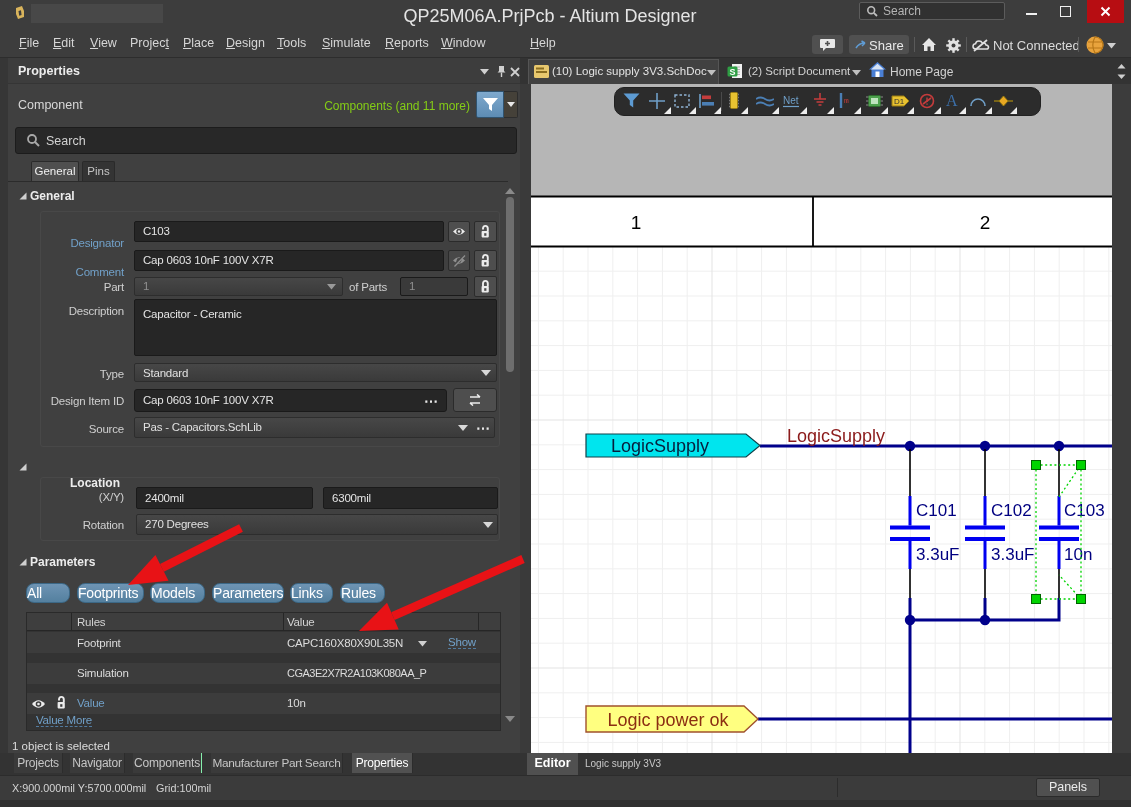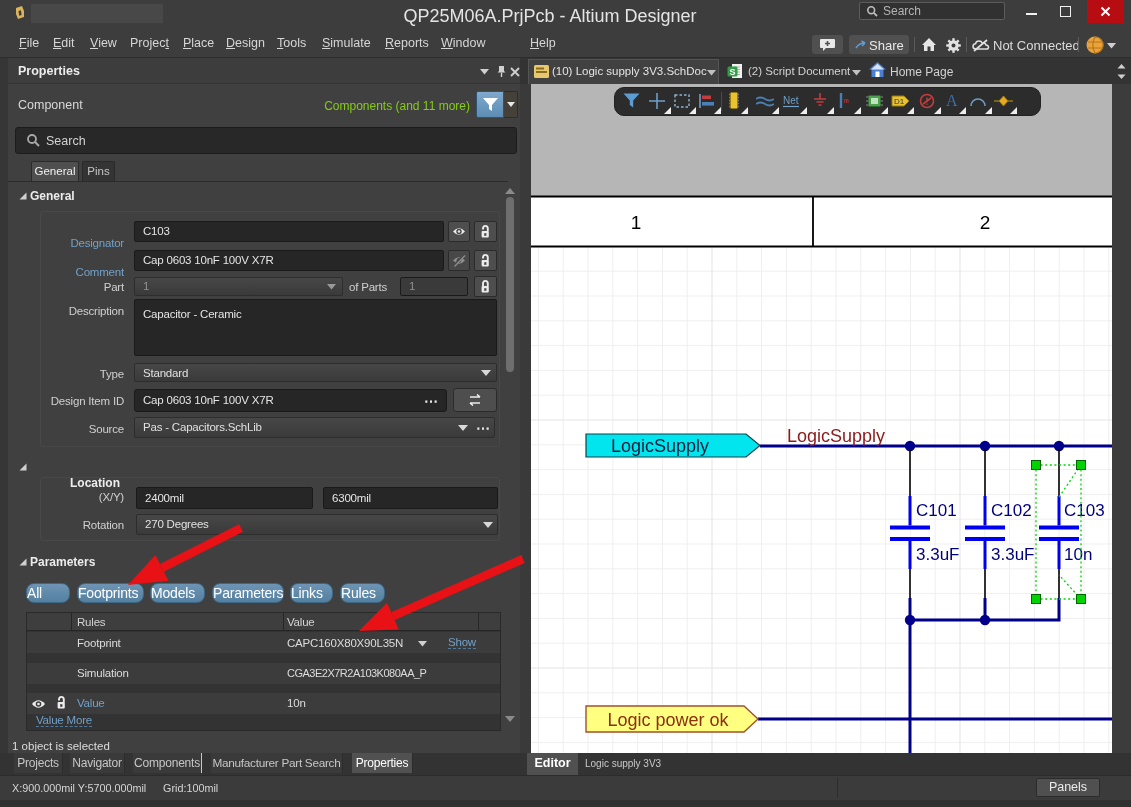--- a/index.html
+++ b/index.html
@@ -283,21 +283,21 @@
 <div class="abs" id="paneltabs" style="left:0;top:753px;height:22px;">
     <span style="position:absolute;left:14px;top:0;width:49px;height:20px;background:#3a3a3a;color:#c6c6c6;font-size:12px;letter-spacing:-0.2px;text-align:center;line-height:20px;border-right:1px solid #2c2c2c;white-space:nowrap;overflow:hidden;">Projects</span>
     <span style="position:absolute;left:70px;top:0;width:55px;height:20px;background:#3a3a3a;color:#c6c6c6;font-size:12px;letter-spacing:-0.2px;text-align:center;line-height:20px;border-right:1px solid #2c2c2c;white-space:nowrap;overflow:hidden;">Navigator</span>
     <span style="position:absolute;left:133px;top:0;width:69px;height:20px;background:#3a3a3a;color:#c6c6c6;font-size:12px;letter-spacing:-0.2px;text-align:center;line-height:20px;border-right:1px solid #86efac;white-space:nowrap;overflow:hidden;">Components</span>
     <span style="position:absolute;left:211px;top:0;width:132px;height:20px;background:#3a3a3a;color:#c6c6c6;font-size:11.8px;letter-spacing:-0.3px;text-align:center;line-height:20px;border-right:1px solid #2c2c2c;white-space:nowrap;overflow:hidden;">Manufacturer Part Search</span>
     <span style="position:absolute;left:352px;top:0;width:61px;height:20px;background:#515151;color:#ffffff;font-size:12px;letter-spacing:-0.2px;text-align:center;line-height:20px;border-right:1px solid #2c2c2c;white-space:nowrap;overflow:hidden;">Properties</span>
   </div>
 
 <div class="abs" style="left:0;top:775px;width:1131px;height:25px;background:#3b3b3b;border-top:1px solid #2c2c2c;"></div>
 <div class="abs" style="left:12px;top:782px;color:#d4d4d4;font-size:10.8px;">X:900.000mil Y:5700.000mil</div>
-<div class="abs" style="left:163px;top:782px;color:#d4d4d4;font-size:10.8px;">Grid:100mil</div>
+<div class="abs" style="left:156px;top:782px;color:#d4d4d4;font-size:10.8px;">Grid:100mil</div>
 <div class="abs" style="left:837px;top:778px;width:1px;height:19px;background:#2c2c2c;"></div>
 <div class="abs" style="left:1036px;top:778px;width:64px;height:19px;background:#505050;border:1px solid #2b2b2b;border-radius:2px;color:#ececec;font-size:12.5px;text-align:center;line-height:17px;">Panels</div>
 <div class="abs" style="left:0;top:800px;width:1131px;height:7px;background:#303030;"></div>
 
 <div class="abs" style="left:520px;top:58px;width:611px;height:26px;background:#333333;"></div>
 
 <div class="abs" style="left:528px;top:59px;width:191px;height:25px;background:#414141;border:1px solid #555;border-bottom:none;"></div>
 <svg class="abs" style="left:534px;top:65px" width="15" height="13" viewBox="0 0 15 13">
     <rect x="0" y="0" width="15" height="13" rx="1.5" fill="#e8c86e"></rect>
     <rect x="2" y="2.5" width="8" height="2" fill="#8a6d20"></rect>

